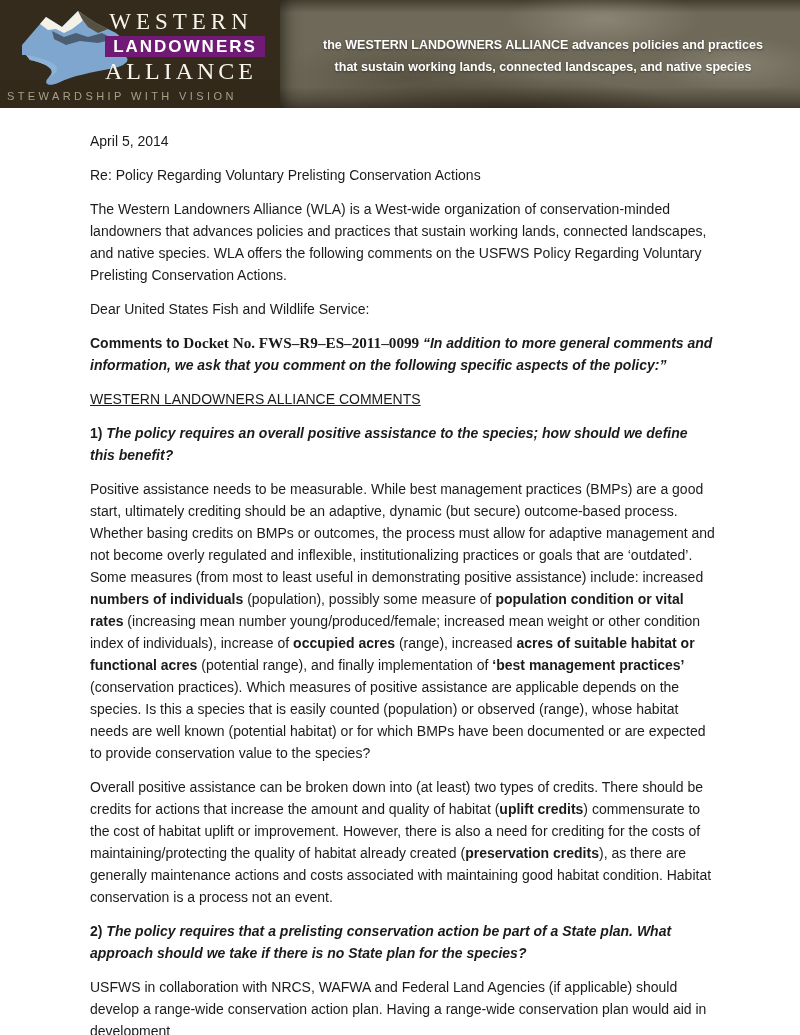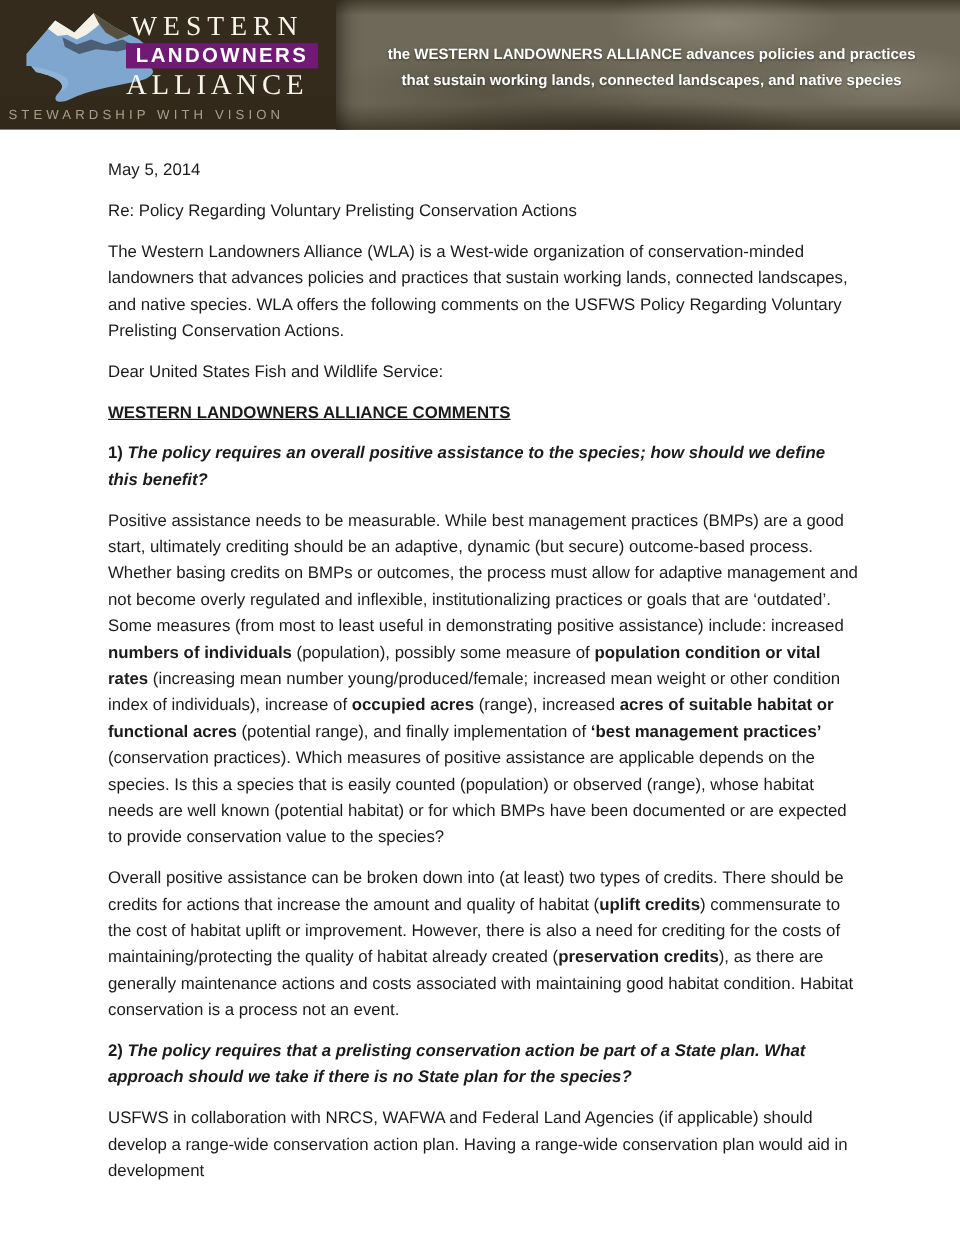--- a/index.html
+++ b/index.html
@@ -100,21 +100,21 @@
   }
 
   
   .letter {
     padding: 22px 85px 0 90px;
     font-size: 14px;
     line-height: 22px;
   }
   .letter p { margin: 0 0 12px 0; }
   .section-heading {
-    font-weight: bold;
+    font-weight: normal;
     text-decoration: underline;
   }
   .serif {
     font-family: "Liberation Serif", serif;
     font-size: 15.2px;
   }
 </style>
 </head>
 <body>
 
@@ -140,24 +140,25 @@
 
     <div class="photo-block">
       <div class="tagline">
         <div>the WESTERN LANDOWNERS ALLIANCE advances policies and practices</div>
         <div>that sustain working lands, connected landscapes, and native species</div>
       </div>
     </div>
   </header>
 
   <main class="letter">
-    <p>May 5, 2014</p>
+    <p>April 5, 2014</p>
     <p>Re: Policy Regarding Voluntary Prelisting Conservation Actions</p>
     <p>The Western Landowners Alliance (WLA) is a West-wide organization of conservation-minded landowners that advances policies and practices that sustain working lands, connected landscapes, and native species. WLA offers the following comments on the USFWS Policy Regarding Voluntary Prelisting Conservation Actions.</p>
     <p>Dear United States Fish and Wildlife Service:</p>
+    <p><span style="font-weight: bold;">Comments to </span><span class="serif" style="font-weight: bold;">Docket No. FWS–R9–ES–2011–0099 </span><span style="font-weight: bold; font-style: italic;">“In addition to more general comments and information, we ask that you comment on the following specific aspects of the policy:”</span></p>
     <p class="section-heading">WESTERN LANDOWNERS ALLIANCE COMMENTS</p>
     <p><span style="font-weight: bold;">1) </span><span style="font-weight: bold; font-style: italic;">The policy requires an overall positive assistance to the species; how should we define this benefit?</span></p>
     <p><span>Positive assistance needs to be measurable. While best management practices (BMPs) are a good start, ultimately crediting should be an adaptive, dynamic (but secure) outcome-based process. Whether basing credits on BMPs or outcomes, the process must allow for adaptive management and not become overly regulated and inflexible, institutionalizing practices or goals that are ‘outdated’.  Some measures (from most to least useful in demonstrating positive assistance) include: increased </span><span style="font-weight: bold;">numbers of individuals</span><span> (population), possibly some measure of </span><span style="font-weight: bold;">population condition or vital rates</span><span> (increasing mean number young/produced/female; increased mean weight or other condition index of individuals), increase of </span><span style="font-weight: bold;">occupied acres</span><span> (range), increased </span><span style="font-weight: bold;">acres of suitable habitat or functional acres</span><span> (potential range), and finally implementation of </span><span style="font-weight: bold;">‘best management practices’</span><span> (conservation practices). Which measures of positive assistance are applicable depends on the species. Is this a species that is easily counted (population) or observed (range), whose habitat needs are well known (potential habitat) or for which BMPs have been documented or are expected to provide conservation value to the species?</span></p>
     <p><span>Overall positive assistance can be broken down into (at least) two types of credits. There should be credits for actions that increase the amount and quality of habitat (</span><span style="font-weight: bold;">uplift credits</span><span>) commensurate to the cost of habitat uplift or improvement. However, there is also a need for crediting for the costs of maintaining/protecting the quality of habitat already created (</span><span style="font-weight: bold;">preservation credits</span><span>), as there are generally maintenance actions and costs associated with maintaining good habitat condition. Habitat conservation is a process not an event.</span></p>
     <p><span style="font-weight: bold;">2) </span><span style="font-weight: bold; font-style: italic;">The policy requires that a prelisting conservation action be part of a State plan. What approach should we take if there is no State plan for the species?</span></p>
     <p>USFWS in collaboration with NRCS, WAFWA and Federal Land Agencies (if applicable) should develop a range-wide conservation action plan. Having a range-wide conservation plan would aid in development</p>
   </main>
 
 </div>
 

